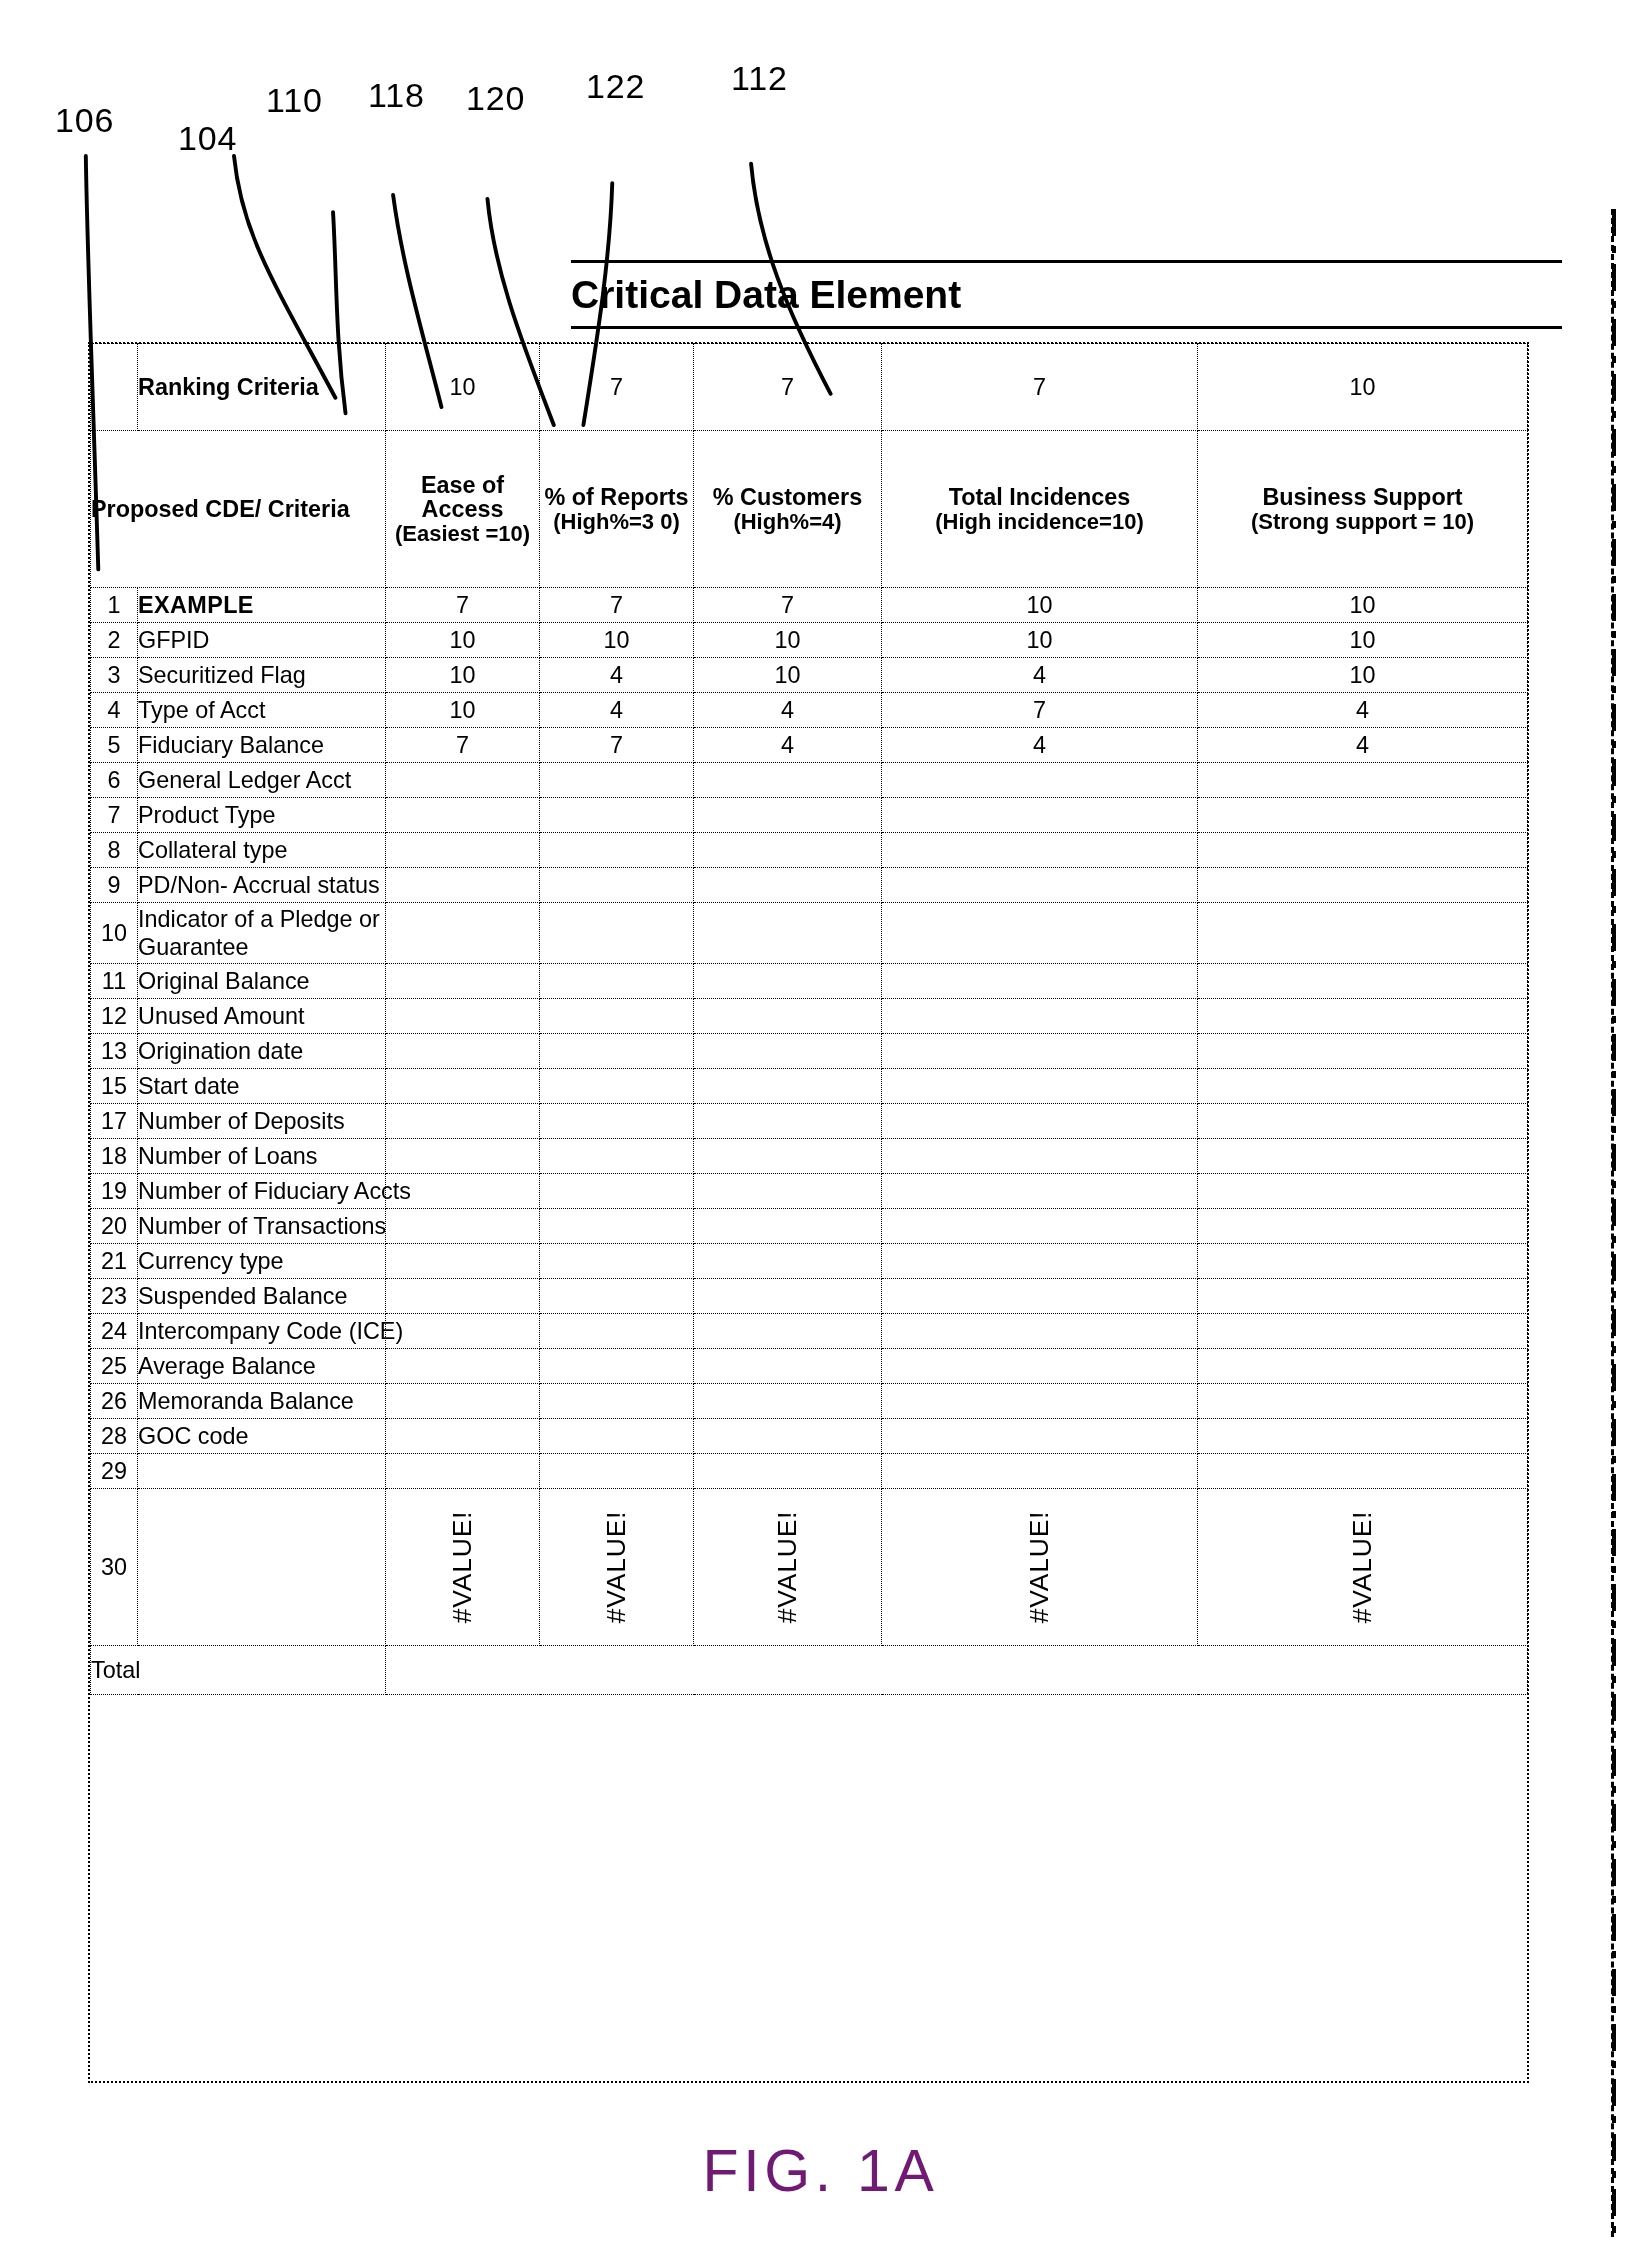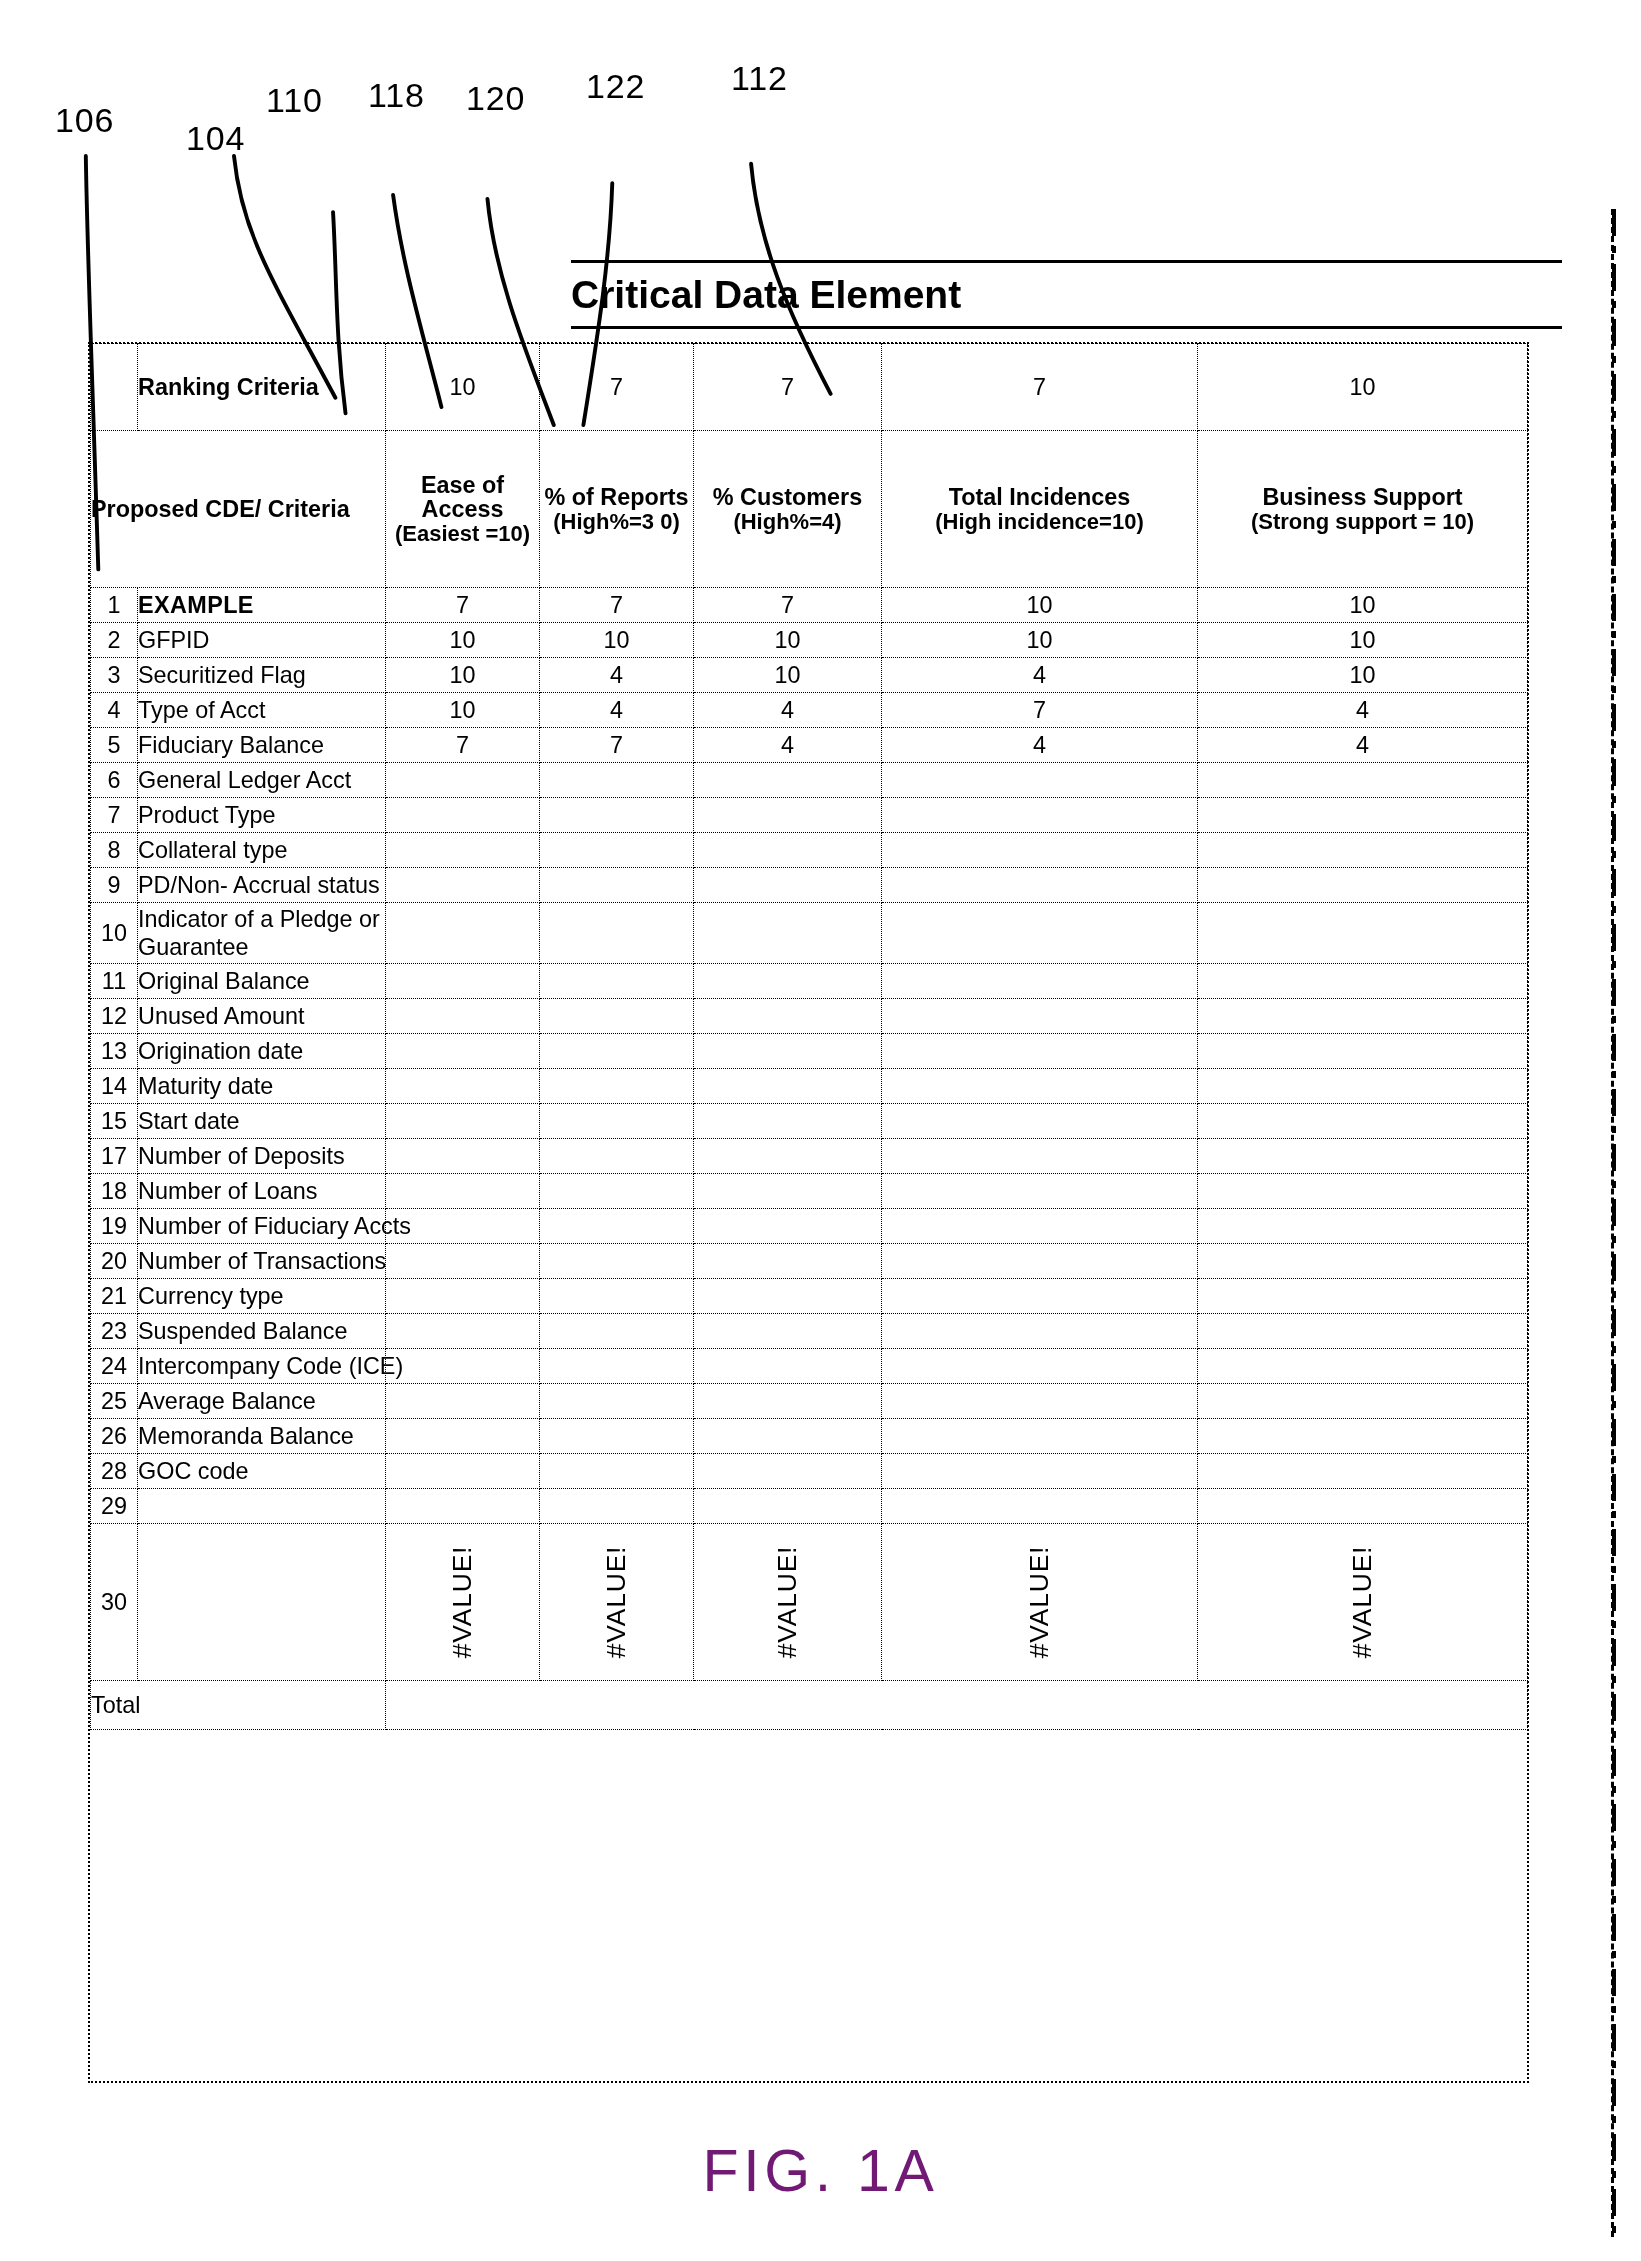--- a/index.html
+++ b/index.html
@@ -218,21 +218,21 @@
     font-weight: 400;
     color: #701a75;
     z-index: 10;
   }
 </style>
 </head>
 <body>
 
 <div id="refnums">
     <div class="ref-num" style="left: 55px; top: 101px;">106</div>
-    <div class="ref-num" style="left: 186px; top: 119px;">104</div>
+    <div class="ref-num" style="left: 178px; top: 119px;">104</div>
     <div class="ref-num" style="left: 266px; top: 81px;">110</div>
     <div class="ref-num" style="left: 368px; top: 76px;">118</div>
     <div class="ref-num" style="left: 466px; top: 79px;">120</div>
     <div class="ref-num" style="left: 586px; top: 67px;">122</div>
     <div class="ref-num" style="left: 731px; top: 59px;">112</div>
   </div>
 
 <svg id="leaders" viewBox="0 0 2104 2899" xmlns="http://www.w3.org/2000/svg">
   <g fill="none" stroke="#000" stroke-width="5" stroke-linecap="round">
 
@@ -398,29 +398,20 @@
         <tr class="hbar">
           <td class="rnum">13</td>
           <td class="rlabel">Origination date</td>
           <td class="val"></td>
           <td class="val"></td>
           <td class="val"></td>
           <td class="val"></td>
           <td class="val"></td>
         </tr>
         <tr class="hbar">
-          <td class="rnum">14</td>
-          <td class="rlabel">Maturity date</td>
-          <td class="val"></td>
-          <td class="val"></td>
-          <td class="val"></td>
-          <td class="val"></td>
-          <td class="val"></td>
-        </tr>
-        <tr class="hbar">
           <td class="rnum">15</td>
           <td class="rlabel">Start date</td>
           <td class="val"></td>
           <td class="val"></td>
           <td class="val"></td>
           <td class="val"></td>
           <td class="val"></td>
         </tr>
         <tr class="hbar">
           <td class="rnum">17</td>

